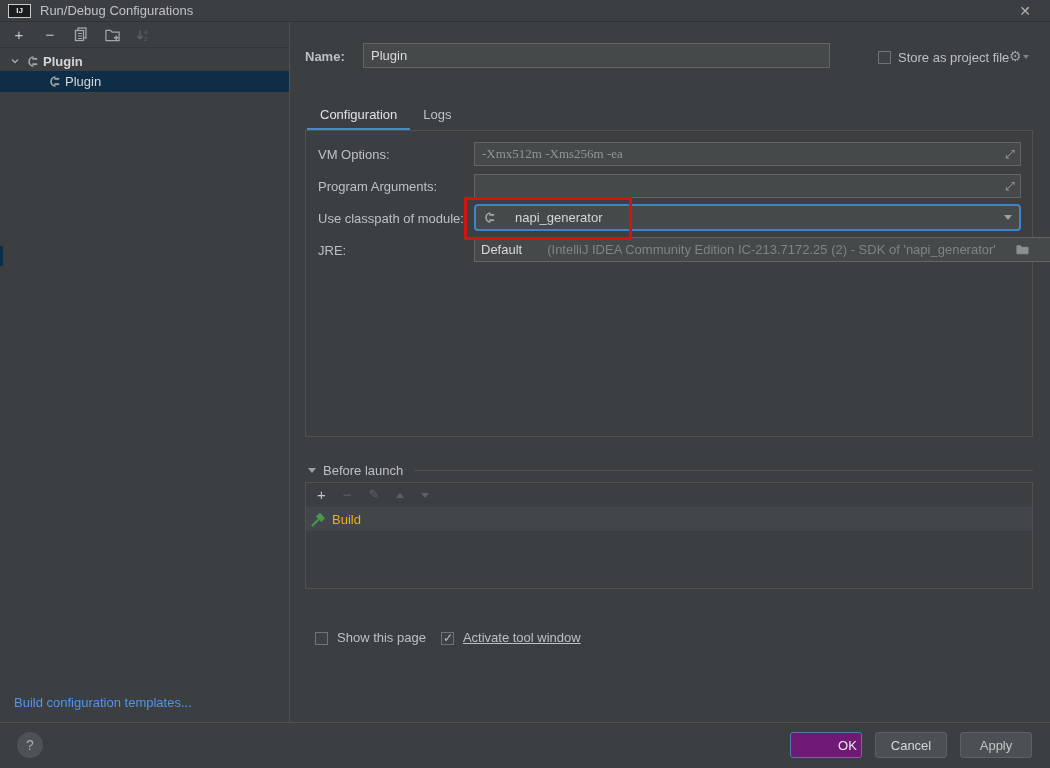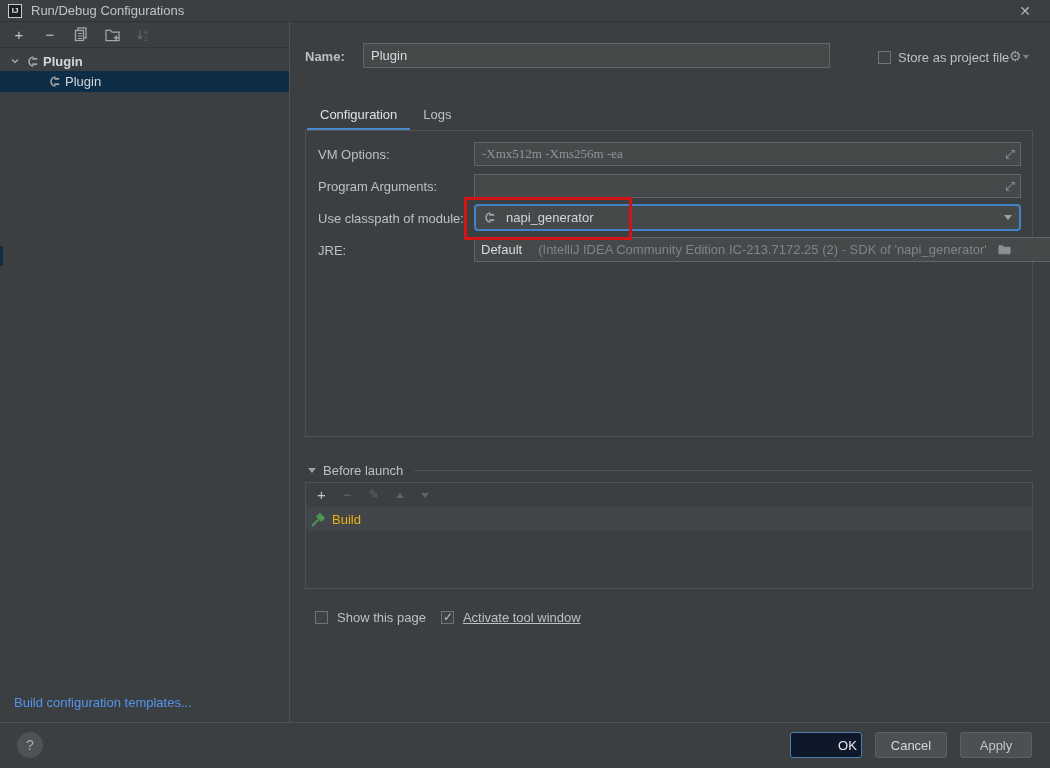--- a/index.html
+++ b/index.html
@@ -5,21 +5,21 @@
   * { margin:0; padding:0; box-sizing:border-box; }
   html,body { background:#2b2b2b; }
   .app {
     position:relative; width:1050px; height:768px; overflow:hidden;
     background:#3c3f41; font-family:"Liberation Sans", sans-serif;
     font-size:13px; color:#bdc0c3; user-select:none;
   }
   
   .titlebar { position:absolute; left:0; top:0; width:100%; height:22px;
     background:#3c3f41; border-bottom:1px solid #303335; display:flex; align-items:center; }
-  .app-logo { margin-left:8px; width:14px; height:14px; background:#1b1d1e;
+  .app-logo { margin-left:8px; width:23px; height:14px; background:#1b1d1e;
     border:1px solid #c8cacc; color:#e8eaec; font-size:8px; font-weight:bold;
     display:flex; align-items:center; justify-content:center; }
   .win-title { margin-left:9px; color:#c0c3c6; }
   .win-close { position:absolute; right:16px; top:2px; width:18px; height:18px;
     color:#afb1b3; font-size:14px; text-align:center; line-height:18px; cursor:pointer; }
   
   .sidebar { position:absolute; left:0; top:22px; width:290px; height:700px;
     border-right:1px solid #515151; }
   .sb-toolbar { height:26px; display:flex; align-items:center; gap:15px;
     padding-left:11px; border-bottom:1px solid #333638; }
@@ -54,21 +54,21 @@
   .tabs { position:absolute; left:16px; top:80px; height:29px; display:flex; }
   .tab { padding:0 13px; line-height:26px; cursor:pointer; color:#bdc0c3; }
   .tab.selected { color:#dfe1e5; border-bottom:3px solid #4a88c7; }
   
   .panel1 { position:absolute; left:14px; top:108px; width:728px; height:307px;
     border:1px solid #515151; }
   .combo { position:absolute; display:flex; align-items:center; background:#45494a;
     border:1px solid #646464; cursor:pointer; }
   .combo.focused { border:2px solid #4083c9; border-radius:4px; }
   .combo .c-text { flex:1; padding:0 6px; color:#d4d7da; white-space:nowrap;
-    overflow:hidden; display:flex; align-items:center; gap:11px;text-align:right; }
+    overflow:hidden; display:flex; align-items:center; gap:20px;text-align:right; }
   .arrow-down { width:0; height:0; border-left:4px solid transparent;
     border-right:4px solid transparent; border-top:5px solid #9da0a3; margin-right:7px; flex:none;}
   .jre-primary { color:#d8dadc; }
   .jre-secondary { color:#7f8487; margin-left:5px; overflow:hidden; white-space:nowrap; }
   .combo-btn { width:23px; height:100%; border-left:1px solid #646464;
     display:flex; align-items:center; justify-content:center; flex:none; cursor:pointer; }
   .combo-btn .arrow-down { margin:0; }
   .red-box { position:absolute; left:158px; top:66px; width:168px; height:43px;
     border:3px solid #d11515; pointer-events:none; z-index:5; }
   
@@ -81,31 +81,31 @@
     border:1px solid #515151; }
   .bl-toolbar { height:24px; display:flex; align-items:center; gap:17px; padding-left:11px; }
   .tri-up-d { width:0; height:0; border-left:4px solid transparent;
     border-right:4px solid transparent; border-bottom:5px solid #5f6365; cursor:pointer;}
   .tri-down-d { width:0; height:0; border-left:4px solid transparent;
     border-right:4px solid transparent; border-top:5px solid #5f6365; cursor:pointer;}
   .build-row { height:24px; background:#42464a; display:flex; align-items:center;
     gap:6px; padding-left:5px; cursor:pointer; }
   .build-row .b-label { color:#eab308; }
   
-  .opt-row { position:absolute; left:24px; top:588px; display:flex; align-items:center; gap:9px; }
+  .opt-row { position:absolute; left:24px; top:608px; display:flex; align-items:flex-end; gap:9px; }
   
   .footer { position:absolute; left:0; bottom:0; width:100%; height:46px;
     background:#3c3f41; border-top:1px solid #515151; }
   .help-btn { position:absolute; left:17px; top:9px; width:26px; height:26px;
     border-radius:50%; background:#4e5254; color:#a8acb0; font-size:14px;
     display:flex; align-items:center; justify-content:center; cursor:pointer; }
   .btns { position:absolute; right:18px; top:9px; display:flex; gap:13px; }
   .btn { width:72px; height:26px; border-radius:3px; font-size:13px;
     display:flex; align-items:center; justify-content:center; cursor:pointer; }
-  .btn.primary { background:#0f172a; border:1px solid #4d7bab; color:#e8eaec;padding-left:43px; }
+  .btn.primary { background:#701a75; border:1px solid #4d7bab; color:#e8eaec;padding-left:43px; }
   .btn.secondary { background:#4c5052; border:1px solid #5e6163; color:#d4d7da; }
   .btn.secondary.dim { color:#c2c5c7; }
   svg { display:block; }
 </style>
 </head>
 <body>
 
 <div class="app">
 
   <div class="titlebar">

